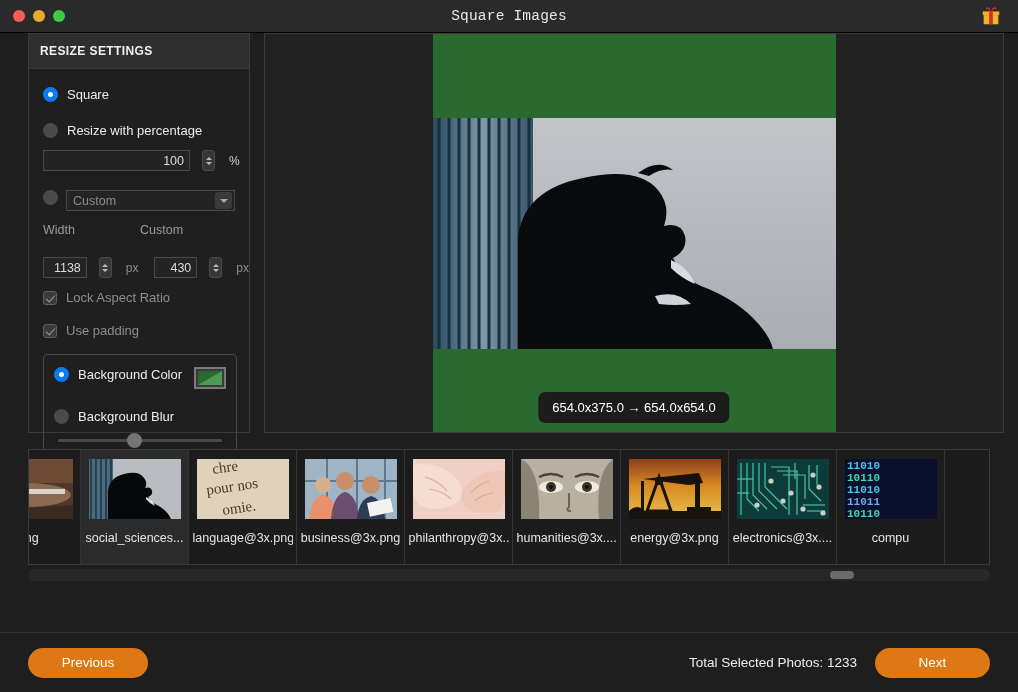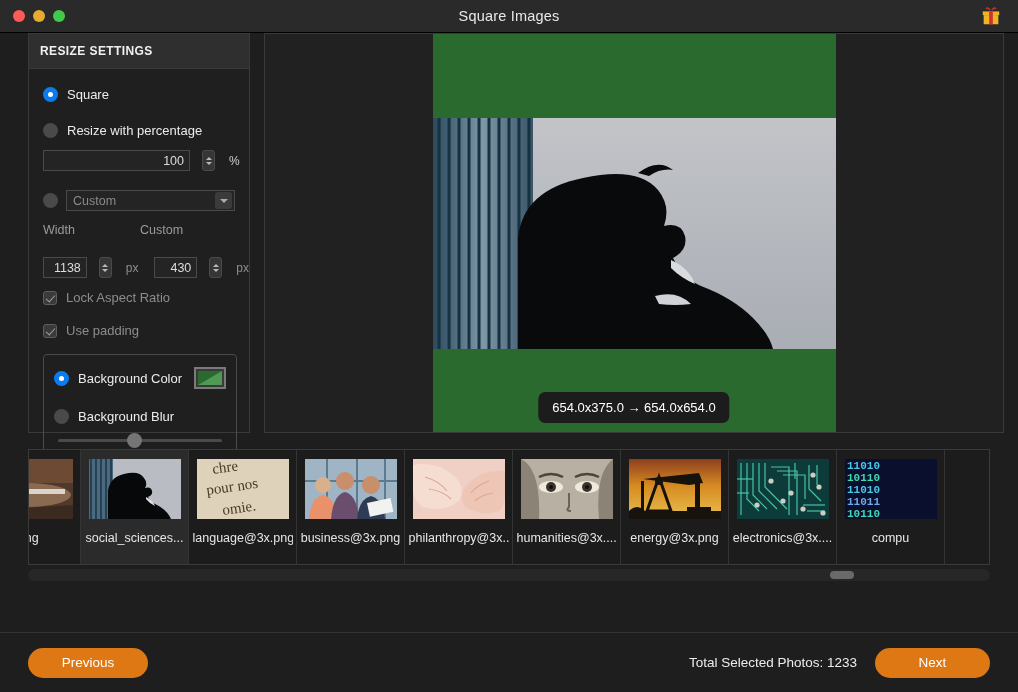--- a/index.html
+++ b/index.html
@@ -27,20 +27,21 @@
   }
   .traffic { display: flex; gap: 8px; margin-left: 13px; }
   .dot { width: 12px; height: 12px; border-radius: 50%; }
   .dot.red { background: #fc5c55; }
   .dot.yellow { background: #e5ac2f; }
   .dot.green { background: #42c84b; }
   .win-title {
     position: absolute; left: 0; right: 0; text-align: center;
     font-size: 14.5px; color: #e8e8e8; letter-spacing: .2px;
     pointer-events: none;
+    font-family: Liberation Mono, monospace;
   }
   .gift-icon { position: absolute; right: 16px; top: 5px; width: 22px; height: 22px; }
 
   
   .page-head { flex: 0 0 auto; padding: 18px 0 14px 28px; background: #1e1e1e; }
   .page-title { font-size: 28px; color: #eceaea; font-weight: 400; letter-spacing: .3px; }
 
   
   .body-row {
     flex: 0 0 auto; display: flex; gap: 14px;
@@ -55,21 +56,21 @@
     height: 400px;
     display: flex; flex-direction: column;
   }
   .settings-head {
     background: #2f2f2f; border-bottom: 1px solid #3a3a3a;
     padding: 10px 0 10px 11px;
     font-size: 12px; font-weight: bold; color: #f0f0f0; letter-spacing: .4px;
   }
   .settings-body { padding: 14px 0 0 0; }
 
-  .row { display: flex; align-items: center; padding: 0 0 0 14px; }
+  .row { display: flex; padding: 0 0 0 14px; }
   .row + .row { margin-top: 0; }
 
   .radio {
     width: 15px; height: 15px; border-radius: 50%;
     flex: 0 0 15px; position: relative;
     background: #5a5a5a;
     border: none;
   }
   .radio.on { background: #0a7cf0; }
   .radio.on::after {

